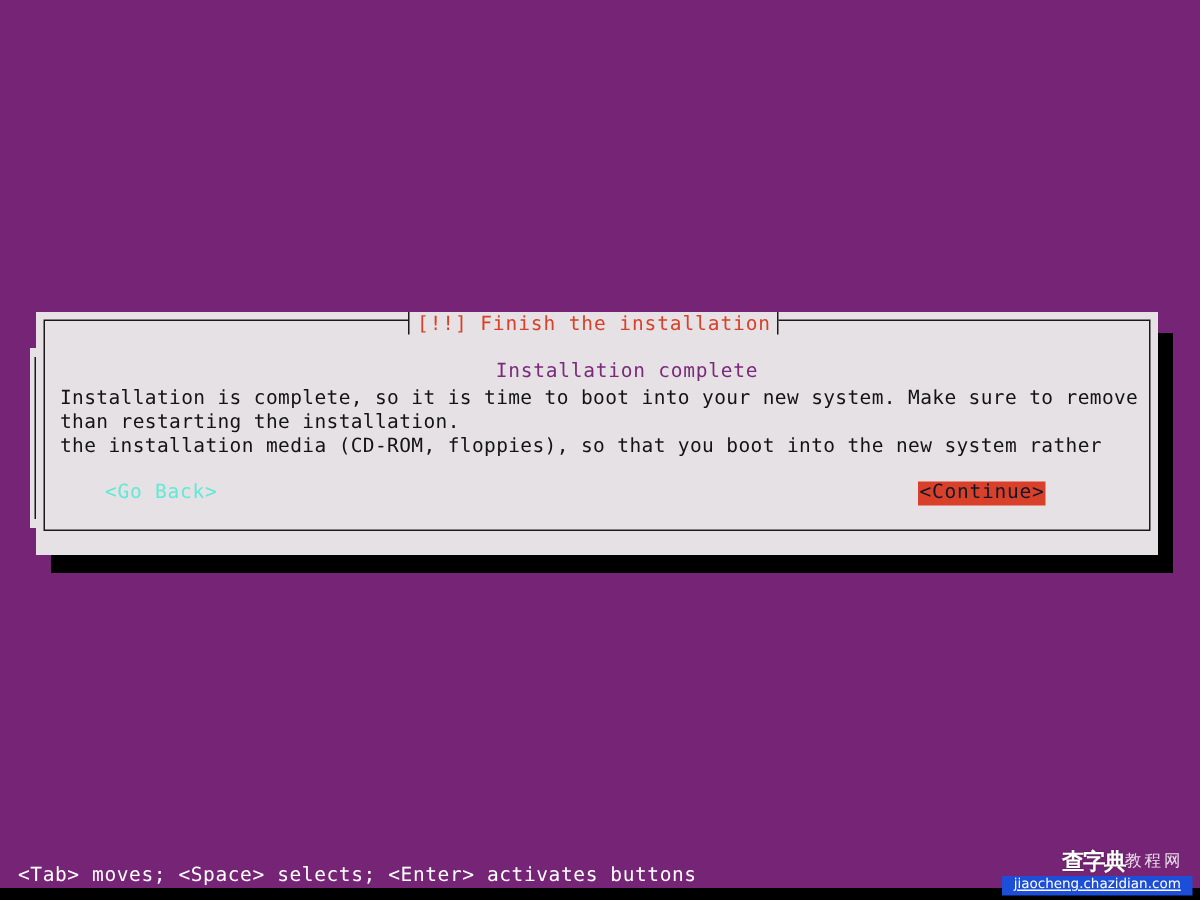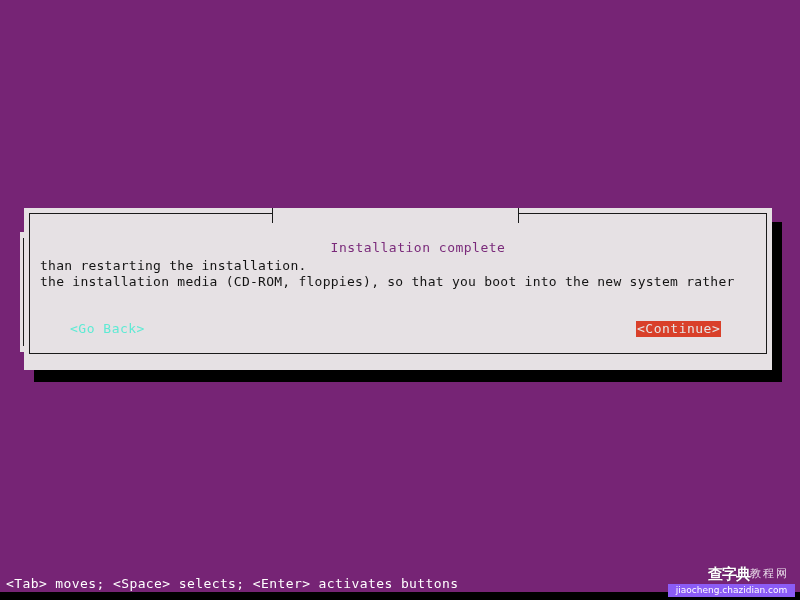--- a/index.html
+++ b/index.html
@@ -149,23 +149,23 @@
     background: transparent;
     font-size: 13px;
     line-height: 16px;
     letter-spacing: 0.5px;
     white-space: nowrap;
     padding: 0;
     cursor: pointer;
   }
   #continue-button {
     position: absolute;
-    left: 636px;
+    left: 612px;
     top: 321px;
-    color: #e5e5e5;
+    color: #0f172a;
     background: #d9402a;
     font-size: 13px;
     line-height: 16px;
     letter-spacing: 0.5px;
     white-space: nowrap;
     padding: 0 1px;
     cursor: pointer;
   }
 
   
@@ -173,21 +173,21 @@
     position: absolute;
     left: 0;
     top: 576px;
     width: 800px;
     height: 16px;
     color: #ffffff;
     font-size: 13px;
     line-height: 16px;
     letter-spacing: 0.4px;
     white-space: nowrap;
-    padding-left: 6px;
+    padding-left: 12px;
     box-sizing: border-box;
   }
   #bottom-black-bar {
     position: absolute;
     left: 0;
     top: 592px;
     width: 800px;
     height: 8px;
     background: #000;
   }
@@ -226,50 +226,53 @@
     letter-spacing: 2px;
     line-height: 18px;
     opacity: .95;
   }
   #watermark-url-bar {
     position: absolute;
     left: 0;
     top: 21px;
     width: 127px;
     height: 13px;
-    background: #8b5cf6;
+    background: #1d4ed8;
     color: #ffffff;
     font-size: 9px;
     line-height: 13px;
     text-align: center;
     letter-spacing: 0px;
     white-space: nowrap;
+    text-decoration: underline;
   }
 </style>
 </head>
 <body>
 
 <div id="screen">
 
   <div id="bg-dialog-panel"></div>
   <div id="bg-dialog-frame"></div>
 
   <div id="dialog-shadow-right"></div>
   <div id="dialog-shadow-bottom"></div>
 
   <div id="dialog-panel"></div>
   <div id="dialog-frame"></div>
 
   <div id="title-gap"></div>
   <div id="title-tick-left"></div>
   <div id="title-tick-right"></div>
+  <div id="dialog-title">[!!] Finish the installation</div>
 
   <div id="dialog-subtitle">Installation complete</div>
 
   <div id="dialog-body">
+    <div>Installation is complete, so it is time to boot into your new system. Make sure to remove</div>
     <div>than restarting the installation.</div>
     <div>the installation media (CD-ROM, floppies), so that you boot into the new system rather</div>
   </div>
 
   <div id="go-back-button">&lt;Go Back&gt;</div>
 
   <div id="continue-button">&lt;Continue&gt;</div>
 
   <div id="status-bar">&lt;Tab&gt; moves; &lt;Space&gt; selects; &lt;Enter&gt; activates buttons</div>
   <div id="bottom-black-bar"></div>

